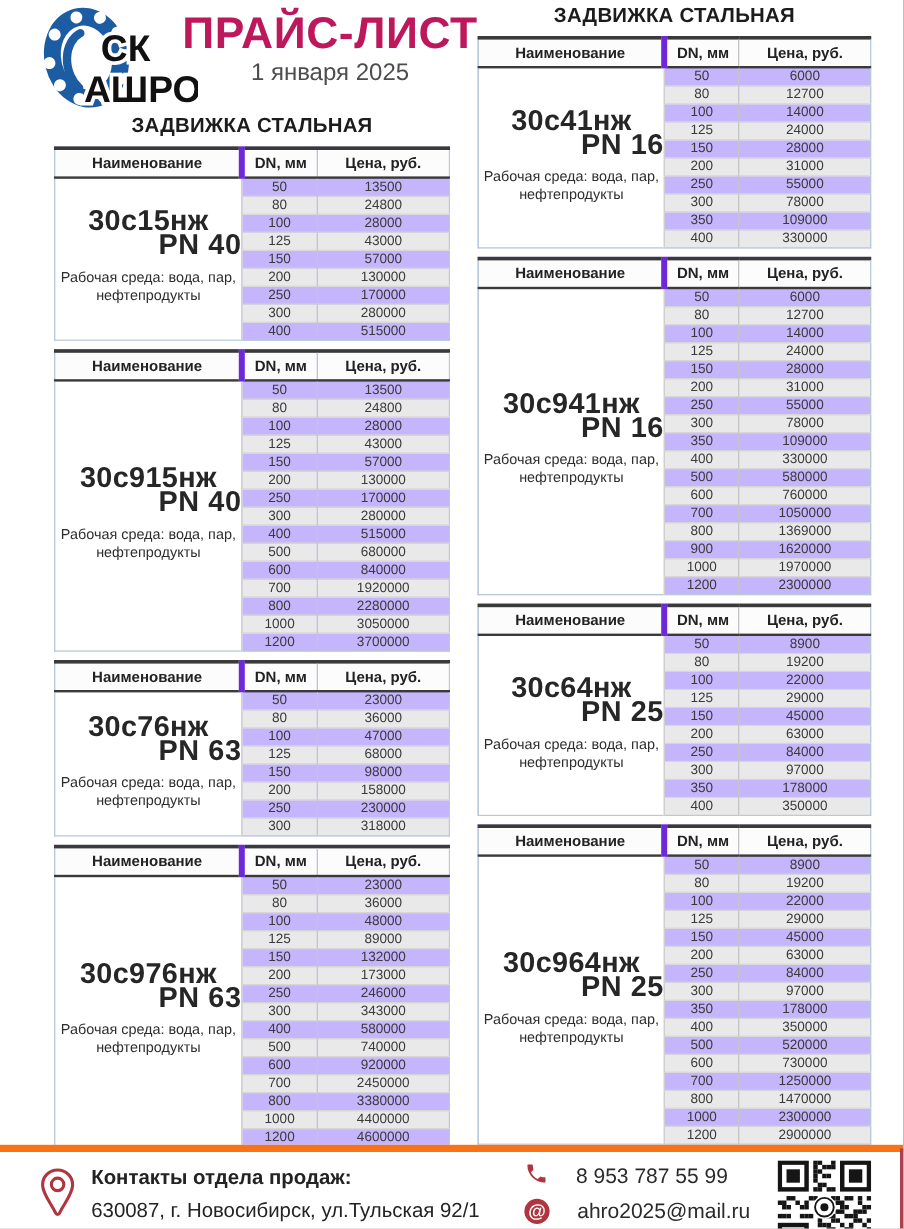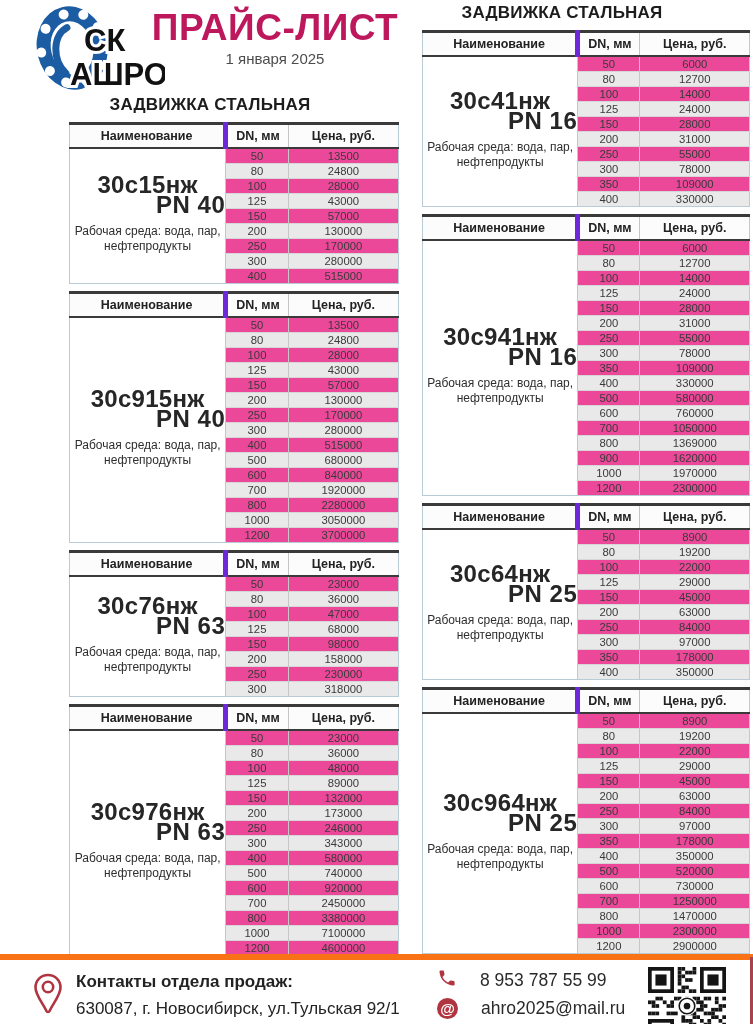--- a/index.html
+++ b/index.html
@@ -6,29 +6,29 @@
   html,body { background:#888; }
   .page {
     position:relative; width:753px; height:1024px; margin:0 auto;
     background:#ffffff; overflow:hidden;
     font-family:"Liberation Sans", sans-serif; color:#1f1f1f;
   }
   
   .logo { position:absolute; left:20px; top:2px; width:145px; height:95px; }
   .title-block { position:absolute; left:140px; top:8px; width:270px; text-align:center; }
   .page-title { font-size:37px; font-weight:bold; color:#be185d; letter-spacing:.5px; line-height:40px; }
-  .page-date  { font-size:15px; color:#4d4d4d; margin-top:2px; }
+  .page-date  { font-size:20px; color:#4d4d4d; margin-top:2px; }
   
   .col { position:absolute; }
   .col-left  { left:45px;  top:95px; width:330px; }
   .col-right { left:398px; top:3px;  width:328px; }
   .section-title { text-align:center; font-size:17px; font-weight:bold; color:#1c1c1c; letter-spacing:.2px; margin-bottom:7px; }
   .tables { display:flex; flex-direction:column; gap:7px; }
   
-  table.price { width:100%; border-collapse:collapse; border:1px solid #b9cbd6; background:#ec4899; table-layout:fixed;margin-left:24px; }
+  table.price { width:100%; border-collapse:collapse; border:1px solid #b9cbd6; background:#c4b5fd; table-layout:fixed; }
   col.c-name { width:47.5%; } col.c-dn { width:19%; } col.c-price { width:33.5%; }
   table.price thead th {
     font-size:12.5px; line-height:14px; padding:4px 0; font-weight:bold; color:#222;
     background:#fcfcfc; border-top:3px solid #3a3a3a; border-bottom:2px solid #3a3a3a;
   }
   table.price thead th.h-dn { border-left:5px solid #6d28d9; border-right:1px solid #c4c4c4; }
   table.price tbody td {
     font-size:11.3px; line-height:14px; height:15px; text-align:center; color:#3a3a3a;
     border-top:1px solid #d6d6d6; padding:0;
   }
@@ -352,21 +352,21 @@
             <tr>
               <td class="cell dn-cell">700</td>
               <td class="cell price-cell">2450000</td>
             </tr>
             <tr>
               <td class="cell dn-cell">800</td>
               <td class="cell price-cell">3380000</td>
             </tr>
             <tr>
               <td class="cell dn-cell">1000</td>
-              <td class="cell price-cell">7100000</td>
+              <td class="cell price-cell">4400000</td>
             </tr>
             <tr>
               <td class="cell dn-cell">1200</td>
               <td class="cell price-cell">4600000</td>
             </tr>
           </tbody>
   </table>
 </div>
   </div>
 

